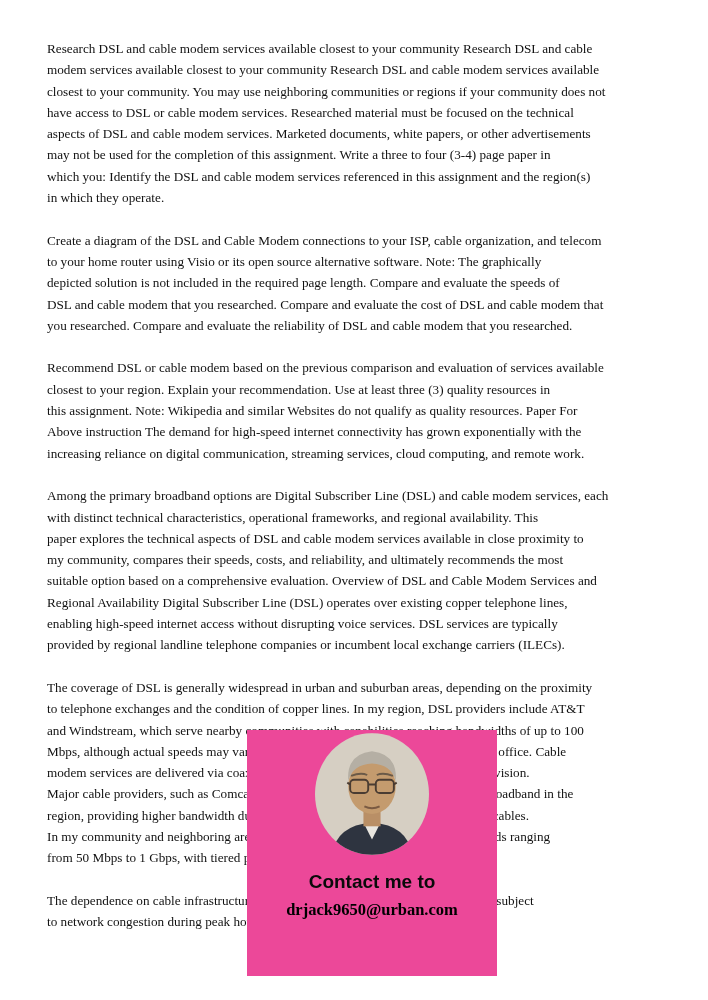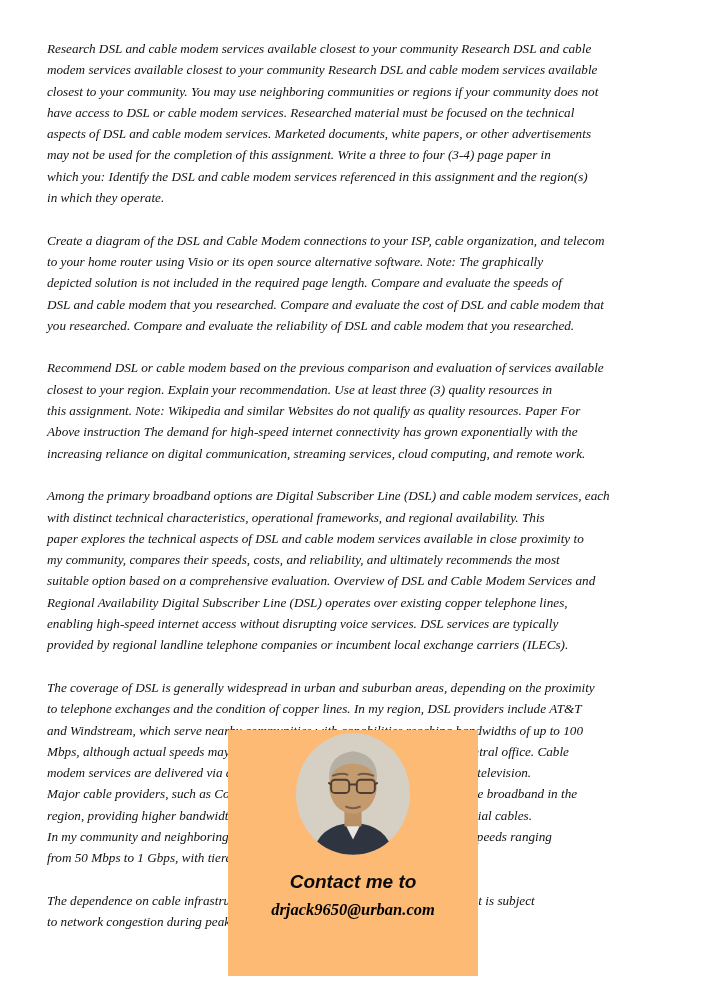--- a/index.html
+++ b/index.html
@@ -7,21 +7,20 @@
     padding: 0;
     background: #ffffff;
   }
   .page {
     position: relative;
     width: 708px;
     height: 1000px;
     background: #ffffff;
     overflow: hidden;
     font-family: "Liberation Serif", serif;
-    font-style: italic;
   }
   .doc-text {
     position: absolute;
     left: 47px;
     top: 38px;
     width: 616px;
     font-size: 13.2px;
     line-height: 21.3px;
     color: #111111;
   }
@@ -105,21 +104,21 @@
 Mbps, although actual speeds may vary based on distance from the provider's central office. Cable
 modem services are delivered via coaxial cable infrastructure deployed for cable television.
 Major cable providers, such as Comcast Xfinity and Charter Spectrum, offer cable broadband in the
 region, providing higher bandwidth due to the shared bandwidth capacity of coaxial cables.
 In my community and neighboring areas, cable internet is widely available with speeds ranging
 from 50 Mbps to 1 Gbps, with tiered pricing plans.</p>
     <p>The dependence on cable infrastructure offers higher speeds compared to DSL but is subject
 to network congestion during peak hours. Connection Diagrams A typical DSL</p>
   </div>
 
-  <div class="overlay" style="background: #fdba74;">
+  <div class="overlay" style="background: #ec4899; margin-left: 19px;">
     <div class="photo">
       <svg viewBox="0 0 120 128" width="114" height="122">
         <rect width="120" height="128" fill="#d6cfc3"></rect>
         <path d="M18 128 Q22 97 60 94 Q98 97 102 128 Z" fill="#2e3440"></path>
         <path d="M52 96 L60 112 L68 96 Z" fill="#e8e6e0"></path>
         <rect x="51" y="78" width="18" height="20" fill="#b98f66"></rect>
         <ellipse cx="60" cy="56" rx="25" ry="29" fill="#c49b6e"></ellipse>
         <path d="M35 50 Q33 22 60 19 Q87 22 85 50 Q80 33 60 32 Q40 33 35 50 Z" fill="#b5afa4"></path>
         <path d="M38 45 Q48 41 55 44" stroke="#6b5a48" stroke-width="2" fill="none"></path>
         <path d="M65 44 Q72 41 82 45" stroke="#6b5a48" stroke-width="2" fill="none"></path>

